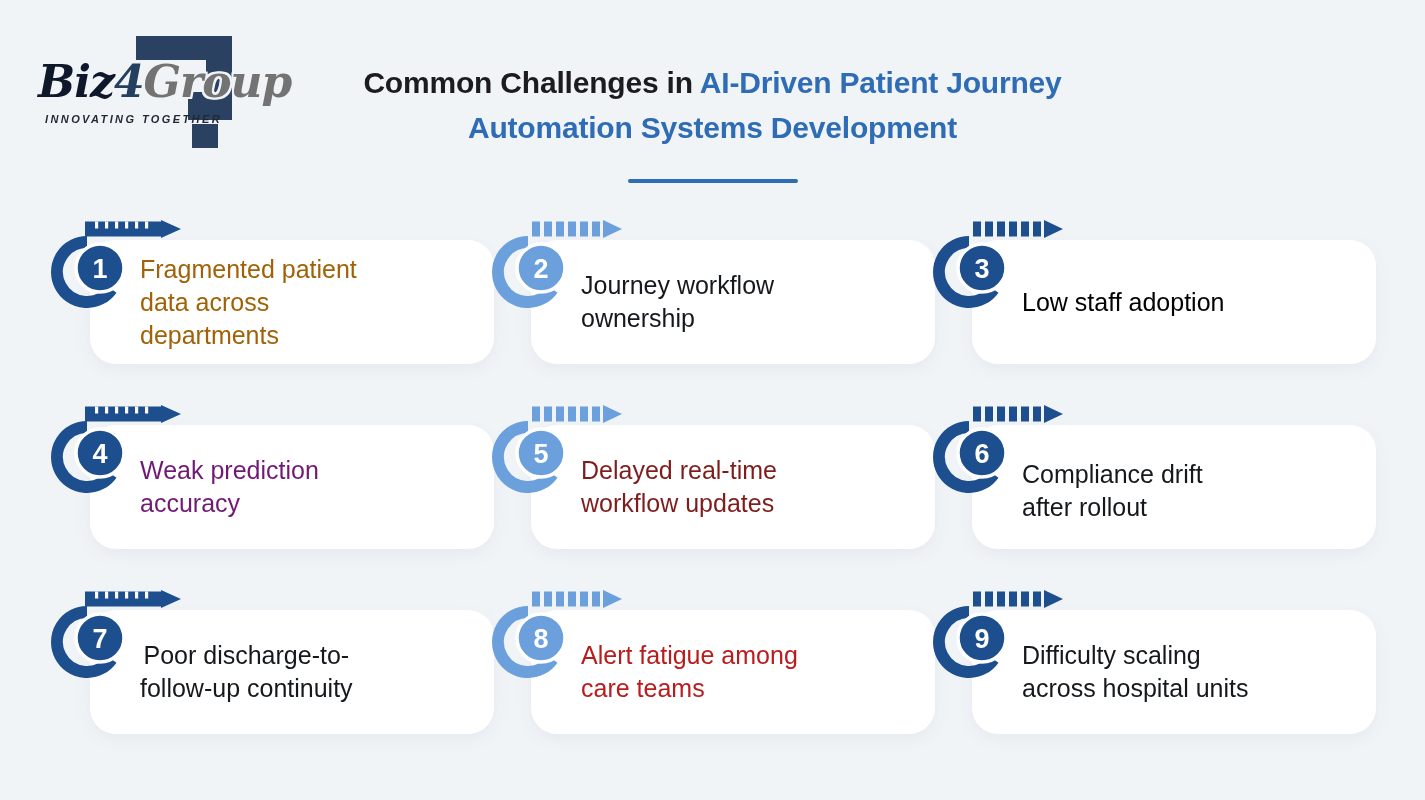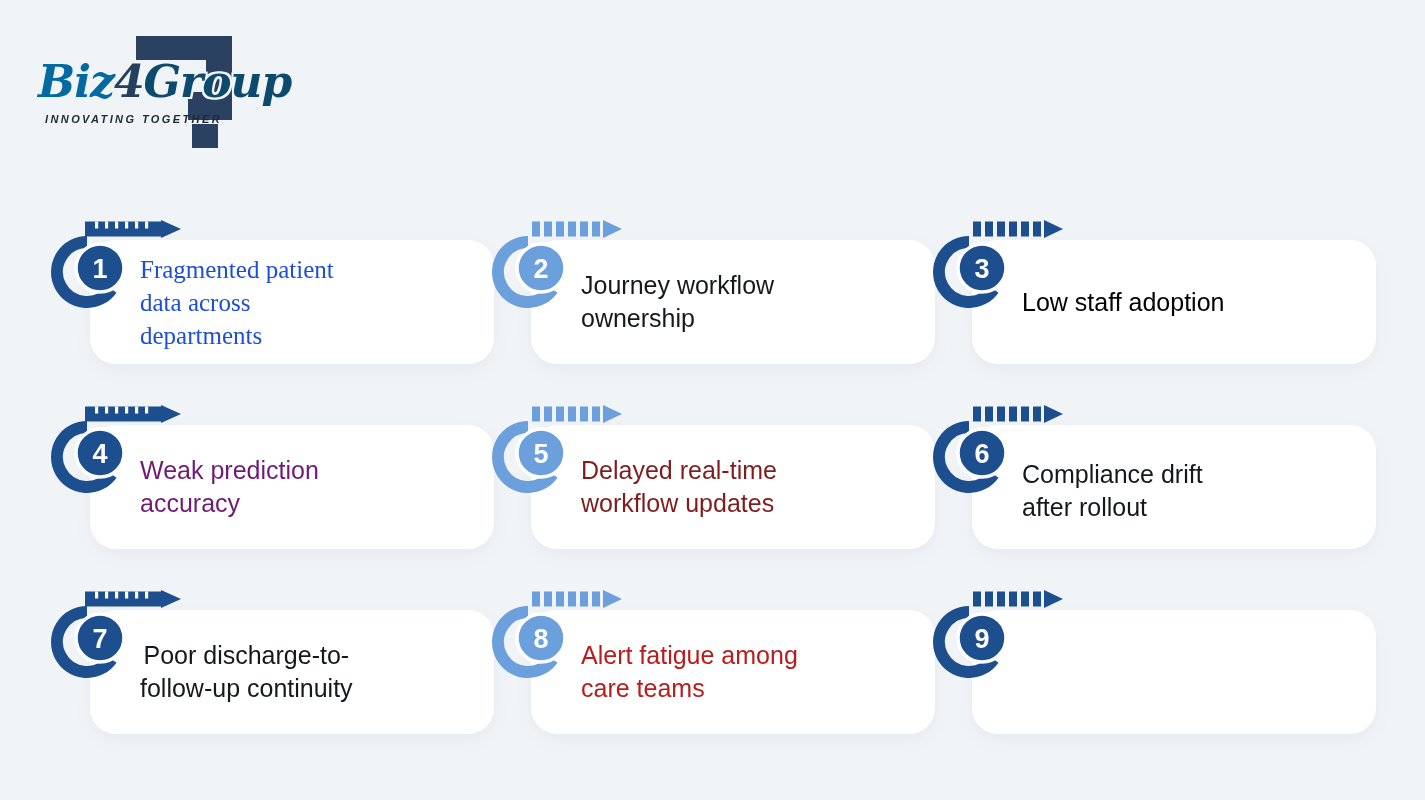--- a/index.html
+++ b/index.html
@@ -85,44 +85,52 @@
 
 <div class="page" style="background: rgb(241, 244, 247);">
 
   <div class="logo">
     <svg class="logo-mark" width="210" height="130" viewBox="0 0 210 130">
       <rect x="98" y="6" width="96" height="24" fill="#2b4161"></rect>
       <rect x="168" y="6" width="26" height="84" fill="#2b4161"></rect>
       <rect x="150" y="62" width="18" height="28" fill="#2b4161"></rect>
       <rect x="154" y="94" width="26" height="24" fill="#2b4161"></rect>
     </svg>
-    <div class="brand-name"><span id="brand-biz" style="color: #0369a1;">Biz</span><span id="brand-4" style="color: rgb(36, 64, 95);">4</span><span id="brand-group" style="color: #0c4a6e; text-align: center;">Group</span>
+    <div class="brand-name"><span id="brand-biz" style="color: #0f172a;">Biz</span><span id="brand-4" style="color: rgb(36, 64, 95);">4</span><span id="brand-group" style="color: #737373; text-align: center;">Group</span>
     </div>
     <div class="brand-tagline">INNOVATING TOGETHER</div>
   </div>
 
+  <div class="header">
+    <h1 class="page-title">
+      <span>Common Challenges in</span>
+      <span class="accent-text" style="color: rgb(46, 108, 181);">AI-Driven Patient Journey</span><br>
+      <span class="accent-text" style="color: rgb(46, 108, 181);">Automation Systems Development</span>
+    </h1>
+    <div class="title-underline accent-bg" style="background: rgb(46, 108, 181);"></div>
+  </div>
 
   <div class="grid" id="grid">
   <div class="card" style="background: rgb(255, 255, 255);">
     <div class="badge"><svg viewBox="0 0 150 92" width="150" height="92">
             <g>
               <rect x="40" y="5.5" width="77" height="15" fill="#1d4e8e"></rect>
               <rect x="50" y="5.5" width="3.2" height="7" fill="#ffffff"></rect>
               <rect x="60" y="5.5" width="3.2" height="7" fill="#ffffff"></rect>
               <rect x="70" y="5.5" width="3.2" height="7" fill="#ffffff"></rect>
               <rect x="80" y="5.5" width="3.2" height="7" fill="#ffffff"></rect>
               <rect x="90" y="5.5" width="3.2" height="7" fill="#ffffff"></rect>
               <rect x="100" y="5.5" width="3.2" height="7" fill="#ffffff"></rect>
               <path d="M116 4 L136 13 L116 22 Z" fill="#1d4e8e"></path>
             </g>
             <path d="M 42 26 A 30 30 0 1 0 66.6 73.2" fill="none" stroke="#1d4e8e" stroke-width="12"></path>
             <circle cx="55" cy="52" r="24" fill="#1d4e8e" stroke="#ffffff" stroke-width="3.5"></circle>
             <text x="55" y="53" text-anchor="middle" dominant-baseline="central" font-size="27" font-weight="bold" fill="#ffffff" font-family="Liberation Sans, sans-serif">1</text>
           </svg></div>
-    <div class="card-text" style="color: #1d4ed8; font-family: Liberation Serif, serif;">Fragmented patient
+    <div class="card-text" style="color: #a16207;">Fragmented patient
 data across
 departments</div>
   </div>
 
   <div class="card" style="background: rgb(255, 255, 255);">
     <div class="badge"><svg viewBox="0 0 150 92" width="150" height="92">
             <g>
               <rect x="46" y="5.5" width="8" height="15" fill="#6ba0dc"></rect>
               <rect x="58" y="5.5" width="8" height="15" fill="#6ba0dc"></rect>
               <rect x="70" y="5.5" width="8" height="15" fill="#6ba0dc"></rect>
@@ -262,15 +270,17 @@
               <rect x="70" y="5.5" width="8" height="15" fill="#1d4e8e"></rect>
               <rect x="82" y="5.5" width="8" height="15" fill="#1d4e8e"></rect>
               <rect x="94" y="5.5" width="8" height="15" fill="#1d4e8e"></rect>
               <rect x="106" y="5.5" width="8" height="15" fill="#1d4e8e"></rect>
               <path d="M117 4 L136 13 L117 22 Z" fill="#1d4e8e"></path>
             </g>
             <path d="M 42 26 A 30 30 0 1 0 66.6 73.2" fill="none" stroke="#1d4e8e" stroke-width="12"></path>
             <circle cx="55" cy="52" r="24" fill="#1d4e8e" stroke="#ffffff" stroke-width="3.5"></circle>
             <text x="55" y="53" text-anchor="middle" dominant-baseline="central" font-size="27" font-weight="bold" fill="#ffffff" font-family="Liberation Sans, sans-serif">9</text>
           </svg></div>
+    <div class="card-text" style="color: rgb(21, 24, 28);">Difficulty scaling
+across hospital units</div>
   </div>
 </div>
 </div>
 
 </body></html>

